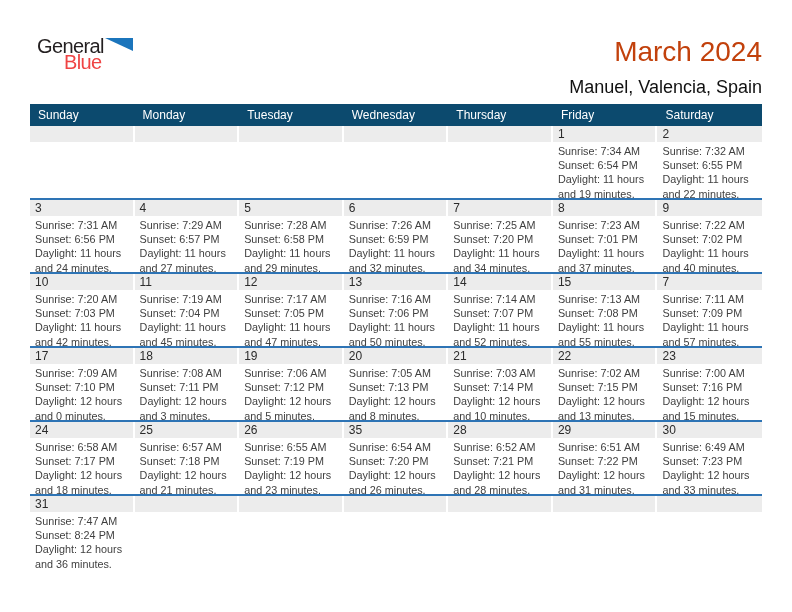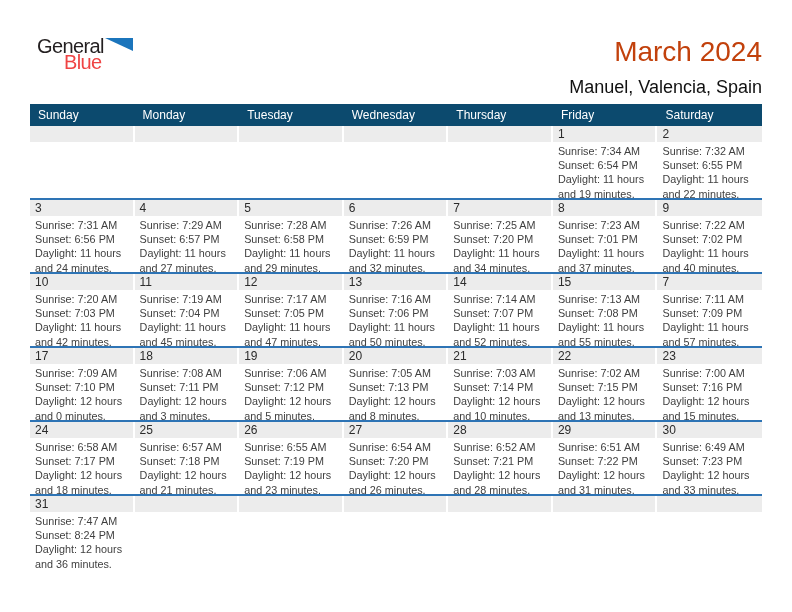--- a/index.html
+++ b/index.html
@@ -265,21 +265,21 @@
 and 21 minutes.</div>
         </div>
         <div class="day-cell">
           <div class="num-band">26</div>
           <div class="cell-text">Sunrise: 6:55 AM
 Sunset: 7:19 PM
 Daylight: 12 hours
 and 23 minutes.</div>
         </div>
         <div class="day-cell">
-          <div class="num-band">27</div>
+          <div class="num-band">35</div>
           <div class="cell-text">Sunrise: 6:54 AM
 Sunset: 7:20 PM
 Daylight: 12 hours
 and 26 minutes.</div>
         </div>
         <div class="day-cell">
           <div class="num-band">28</div>
           <div class="cell-text">Sunrise: 6:52 AM
 Sunset: 7:21 PM
 Daylight: 12 hours

